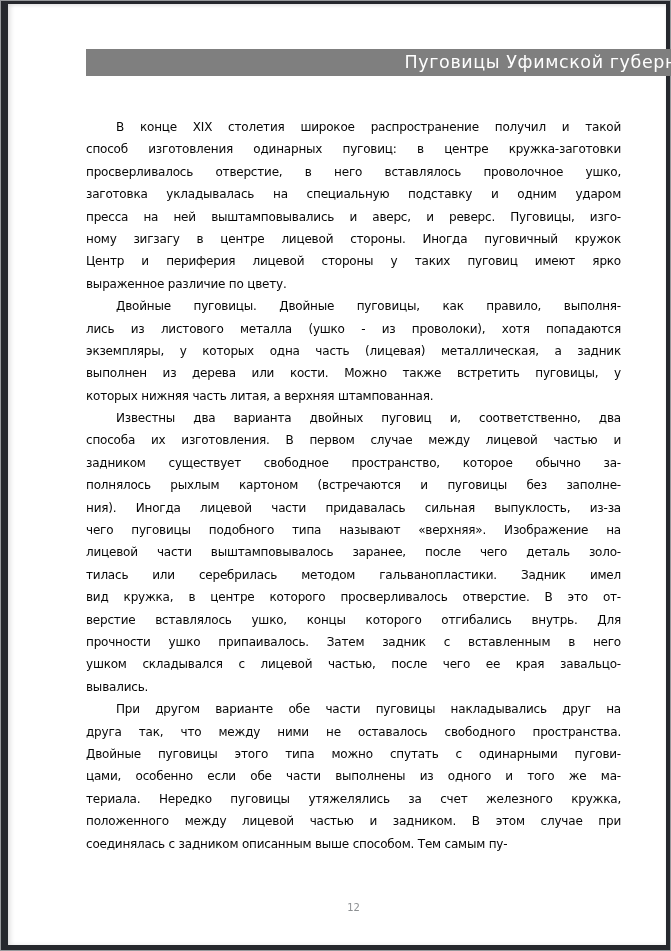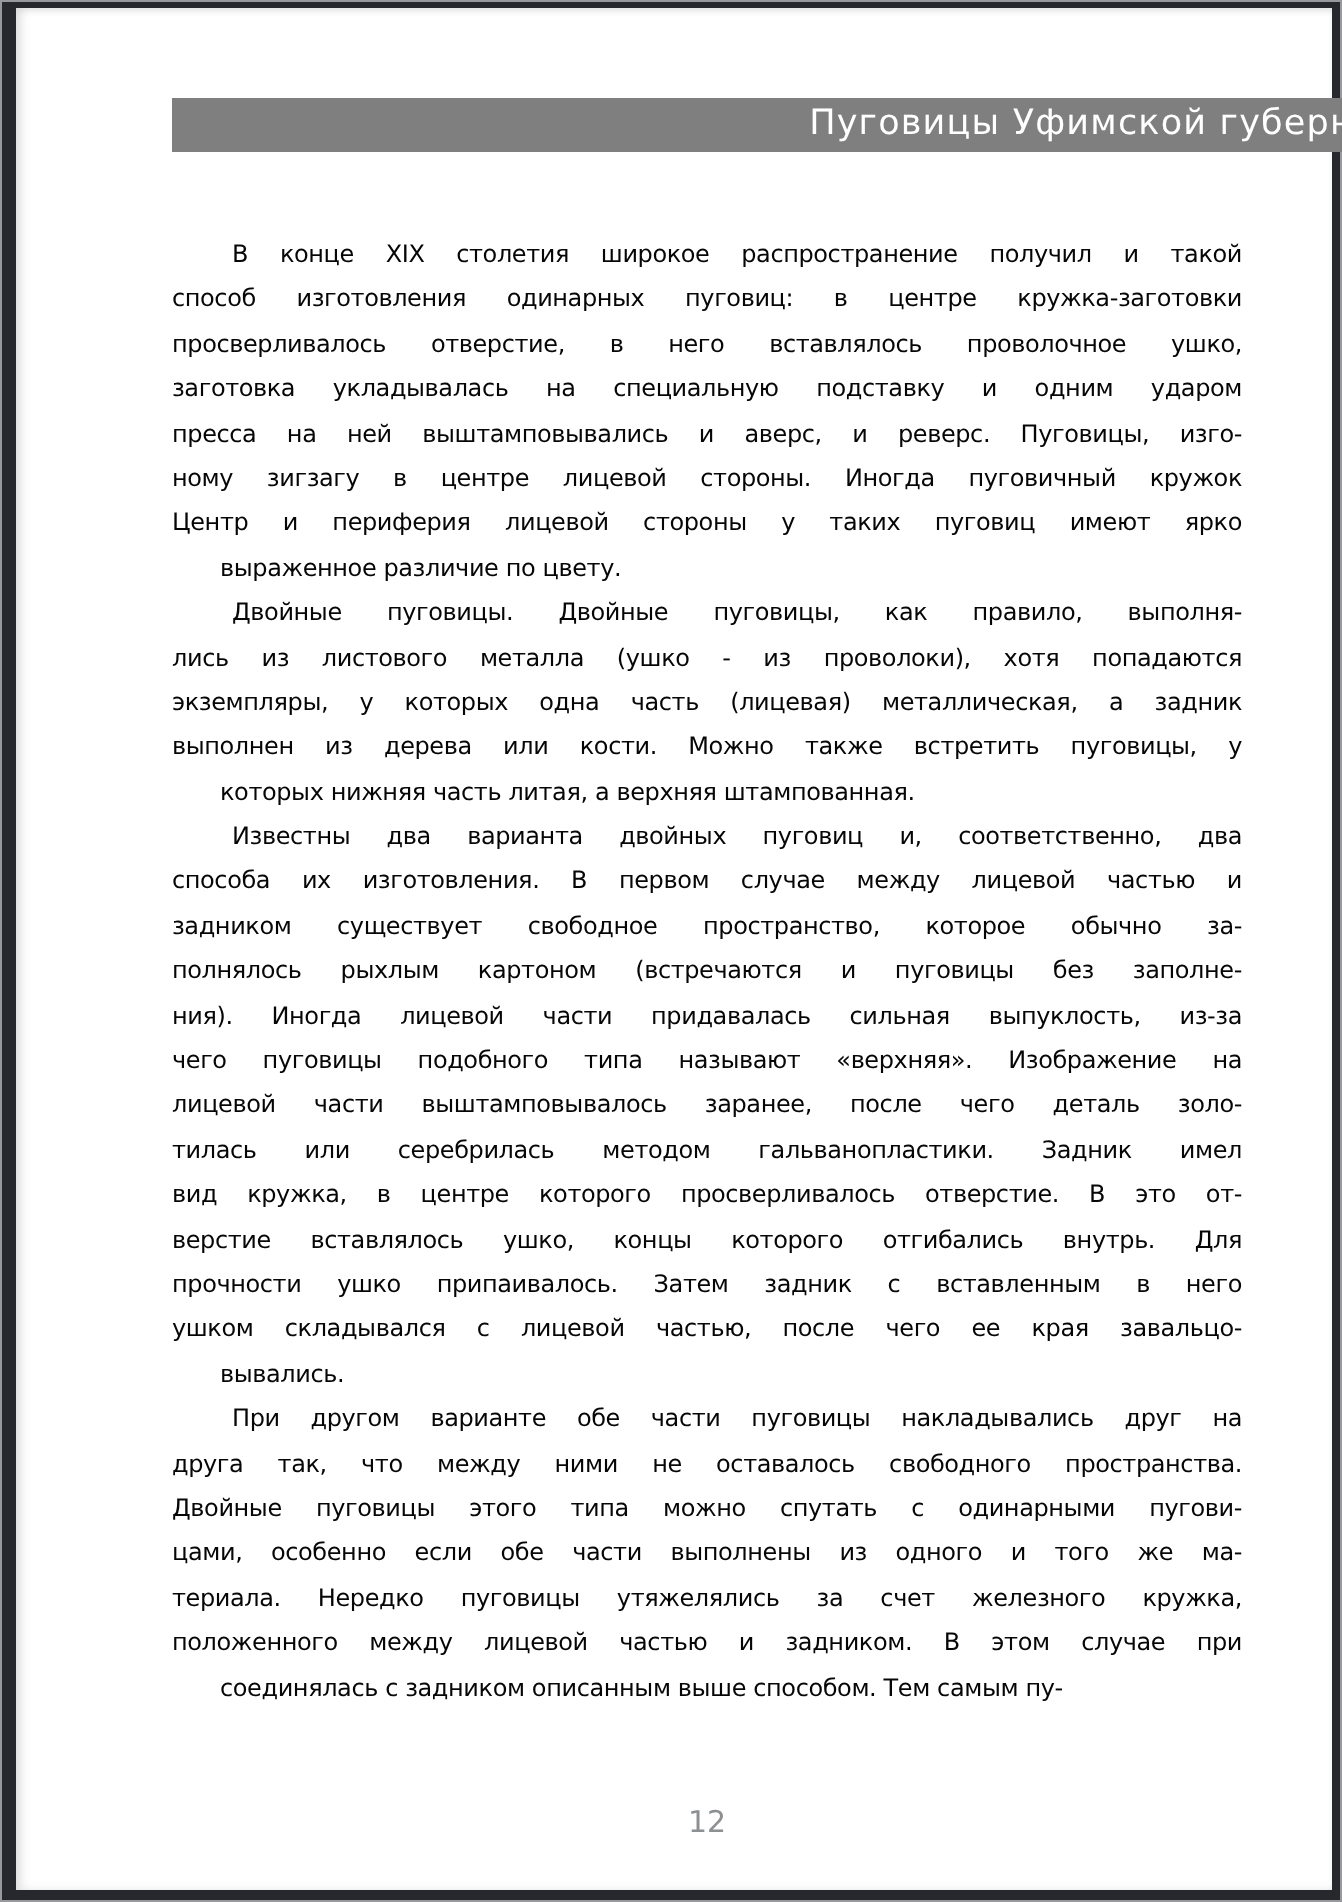--- a/index.html
+++ b/index.html
@@ -52,30 +52,30 @@
     letter-spacing: -0.2px;
     line-height: 22.4px;
   }
   .para { margin: 0; }
   .para .line {
     text-align: justify;
     text-align-last: justify;
     height: 22.4px;
     overflow: hidden;
   }
-  .para .line:last-child { text-align-last: left; margin-left: 24px; }
+  .para .line:last-child { text-align-last: left; }
   .para .line.first { text-indent: 30px; }
   .para .line b { font-weight: 400; }
   .page-number {
     position: absolute;
     left: 78px;
     top: 898px;
     width: 535px;
     text-align: center;
-    font-size: 15px;
+    font-size: 10px;
     color: var(--page-number, #8d9093);
   }
 </style>
 </head>
 <body>
 
 <div class="frame">
   <div class="page">
     <div class="header-bar">
       <span>Пуговицы Уфимской губернии</span>

